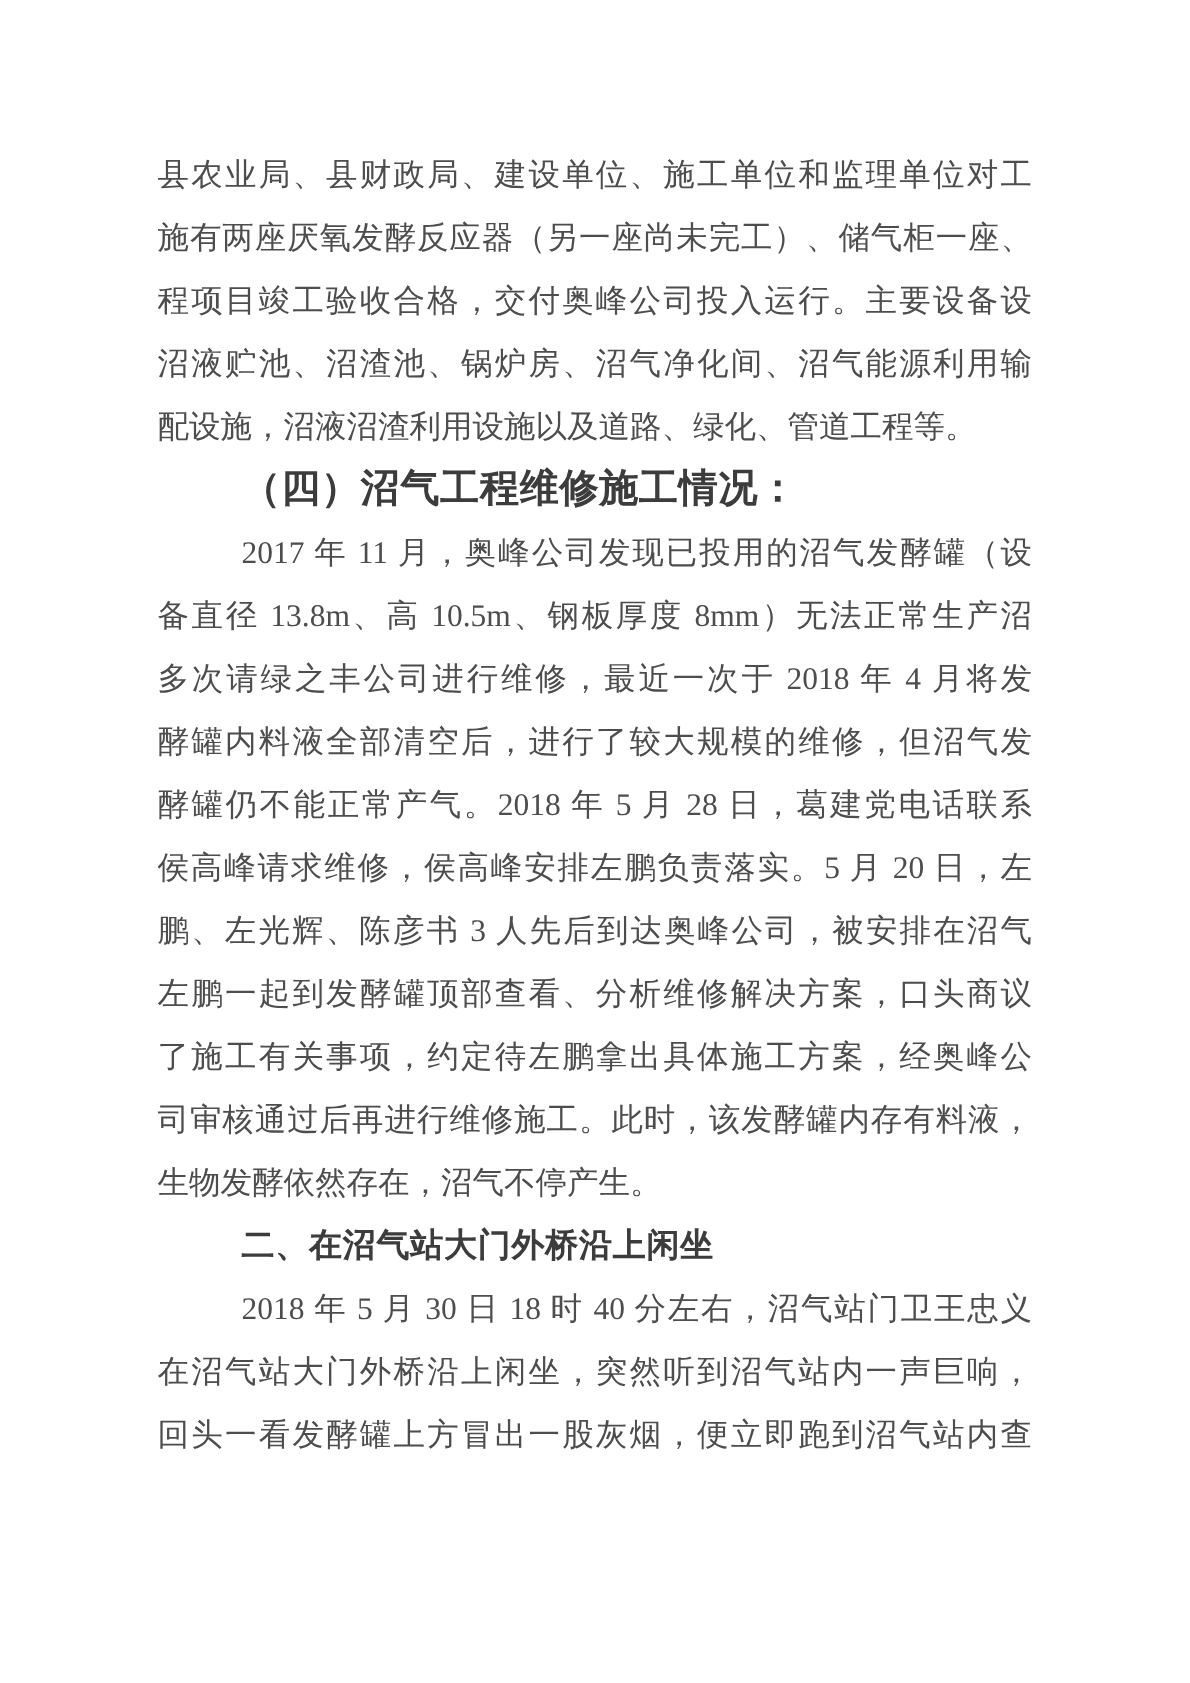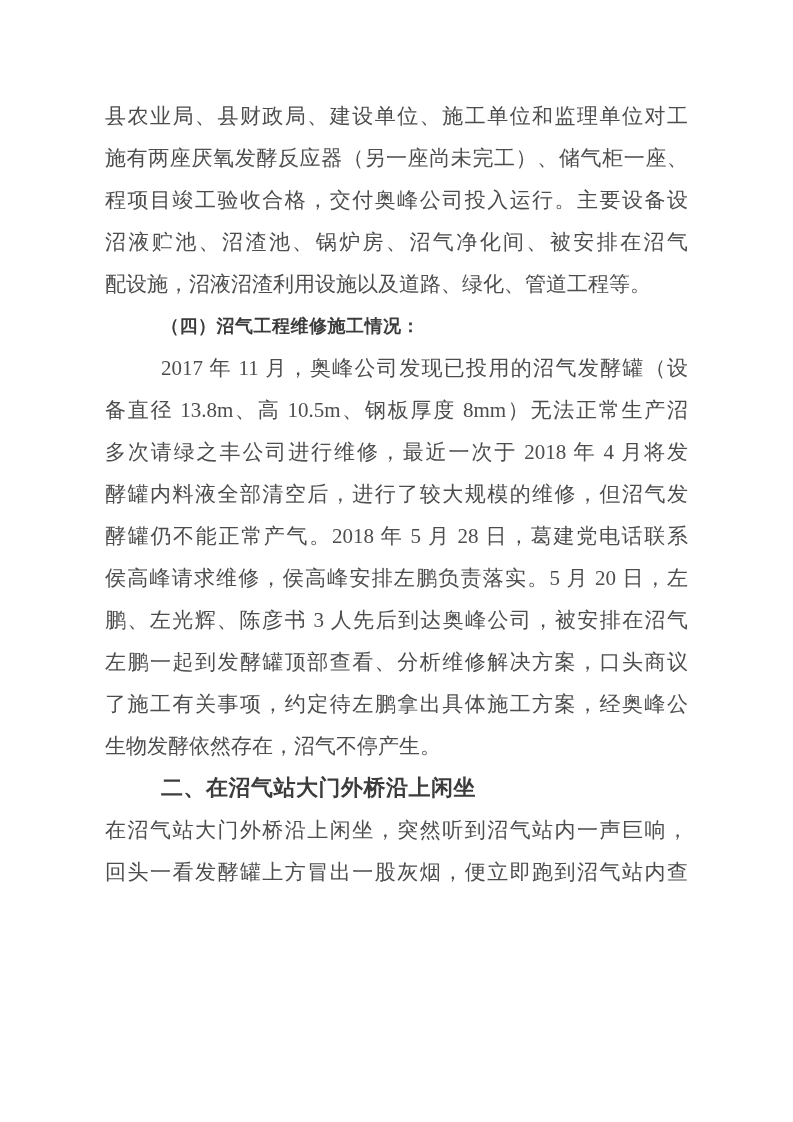--- a/index.html
+++ b/index.html
@@ -31,60 +31,62 @@
   .line.fill {
     text-align: justify;
     text-align-last: justify;
   }
   .line.indent {
     text-indent: 56px;
   }
   .block { margin: 0; }
   .heading_kaiti .line {
     font-weight: bold;
-    font-size: 18px;
+    font-size: 26px;
     color: #3c3c3c;
     letter-spacing: 0.5px;
   }
   .heading_heiti .line {
     font-family: "Liberation Sans", sans-serif;
     font-weight: bold;
     font-size: 22px;
     color: #3c3c3c;
     letter-spacing: 0.5px;
   }
 </style>
 </head>
 <body>
 
 <div class="page">
   <div class="text-column">
       <div class="block paragraph">
         <div class="line fill">县农业局、县财政局、建设单位、施工单位和监理单位对工</div>
         <div class="line fill">施有两座厌氧发酵反应器（另一座尚未完工）、储气柜一座、</div>
         <div class="line fill">程项目竣工验收合格，交付奥峰公司投入运行。主要设备设</div>
-        <div class="line fill">沼液贮池、沼渣池、锅炉房、沼气净化间、被安排在沼气</div>
+        <div class="line fill">沼液贮池、沼渣池、锅炉房、沼气净化间、沼气能源利用输</div>
         <div class="line">配设施，沼液沼渣利用设施以及道路、绿化、管道工程等。</div>
       </div>
       <div class="block heading_kaiti">
         <div class="line indent">（四）沼气工程维修施工情况：</div>
       </div>
       <div class="block paragraph">
         <div class="line fill indent">2017 年 11 月，奥峰公司发现已投用的沼气发酵罐（设</div>
         <div class="line fill">备直径 13.8m、高 10.5m、钢板厚度 8mm）无法正常生产沼气，</div>
         <div class="line fill">多次请绿之丰公司进行维修，最近一次于 2018 年 4 月将发</div>
         <div class="line fill">酵罐内料液全部清空后，进行了较大规模的维修，但沼气发</div>
         <div class="line fill">酵罐仍不能正常产气。2018 年 5 月 28 日，葛建党电话联系</div>
         <div class="line fill">侯高峰请求维修，侯高峰安排左鹏负责落实。5 月 20 日，左</div>
         <div class="line fill">鹏、左光辉、陈彦书 3 人先后到达奥峰公司，被安排在沼气</div>
         <div class="line fill">左鹏一起到发酵罐顶部查看、分析维修解决方案，口头商议</div>
         <div class="line fill">了施工有关事项，约定待左鹏拿出具体施工方案，经奥峰公</div>
+        <div class="line fill">司审核通过后再进行维修施工。此时，该发酵罐内存有料液，</div>
         <div class="line">生物发酵依然存在，沼气不停产生。</div>
       </div>
       <div class="block heading_heiti">
         <div class="line indent">二、在沼气站大门外桥沿上闲坐</div>
       </div>
       <div class="block paragraph">
+        <div class="line fill indent">2018 年 5 月 30 日 18 时 40 分左右，沼气站门卫王忠义</div>
         <div class="line fill">在沼气站大门外桥沿上闲坐，突然听到沼气站内一声巨响，</div>
         <div class="line fill">回头一看发酵罐上方冒出一股灰烟，便立即跑到沼气站内查</div>
       </div>
     </div>
 </div>
 
 </body></html>

